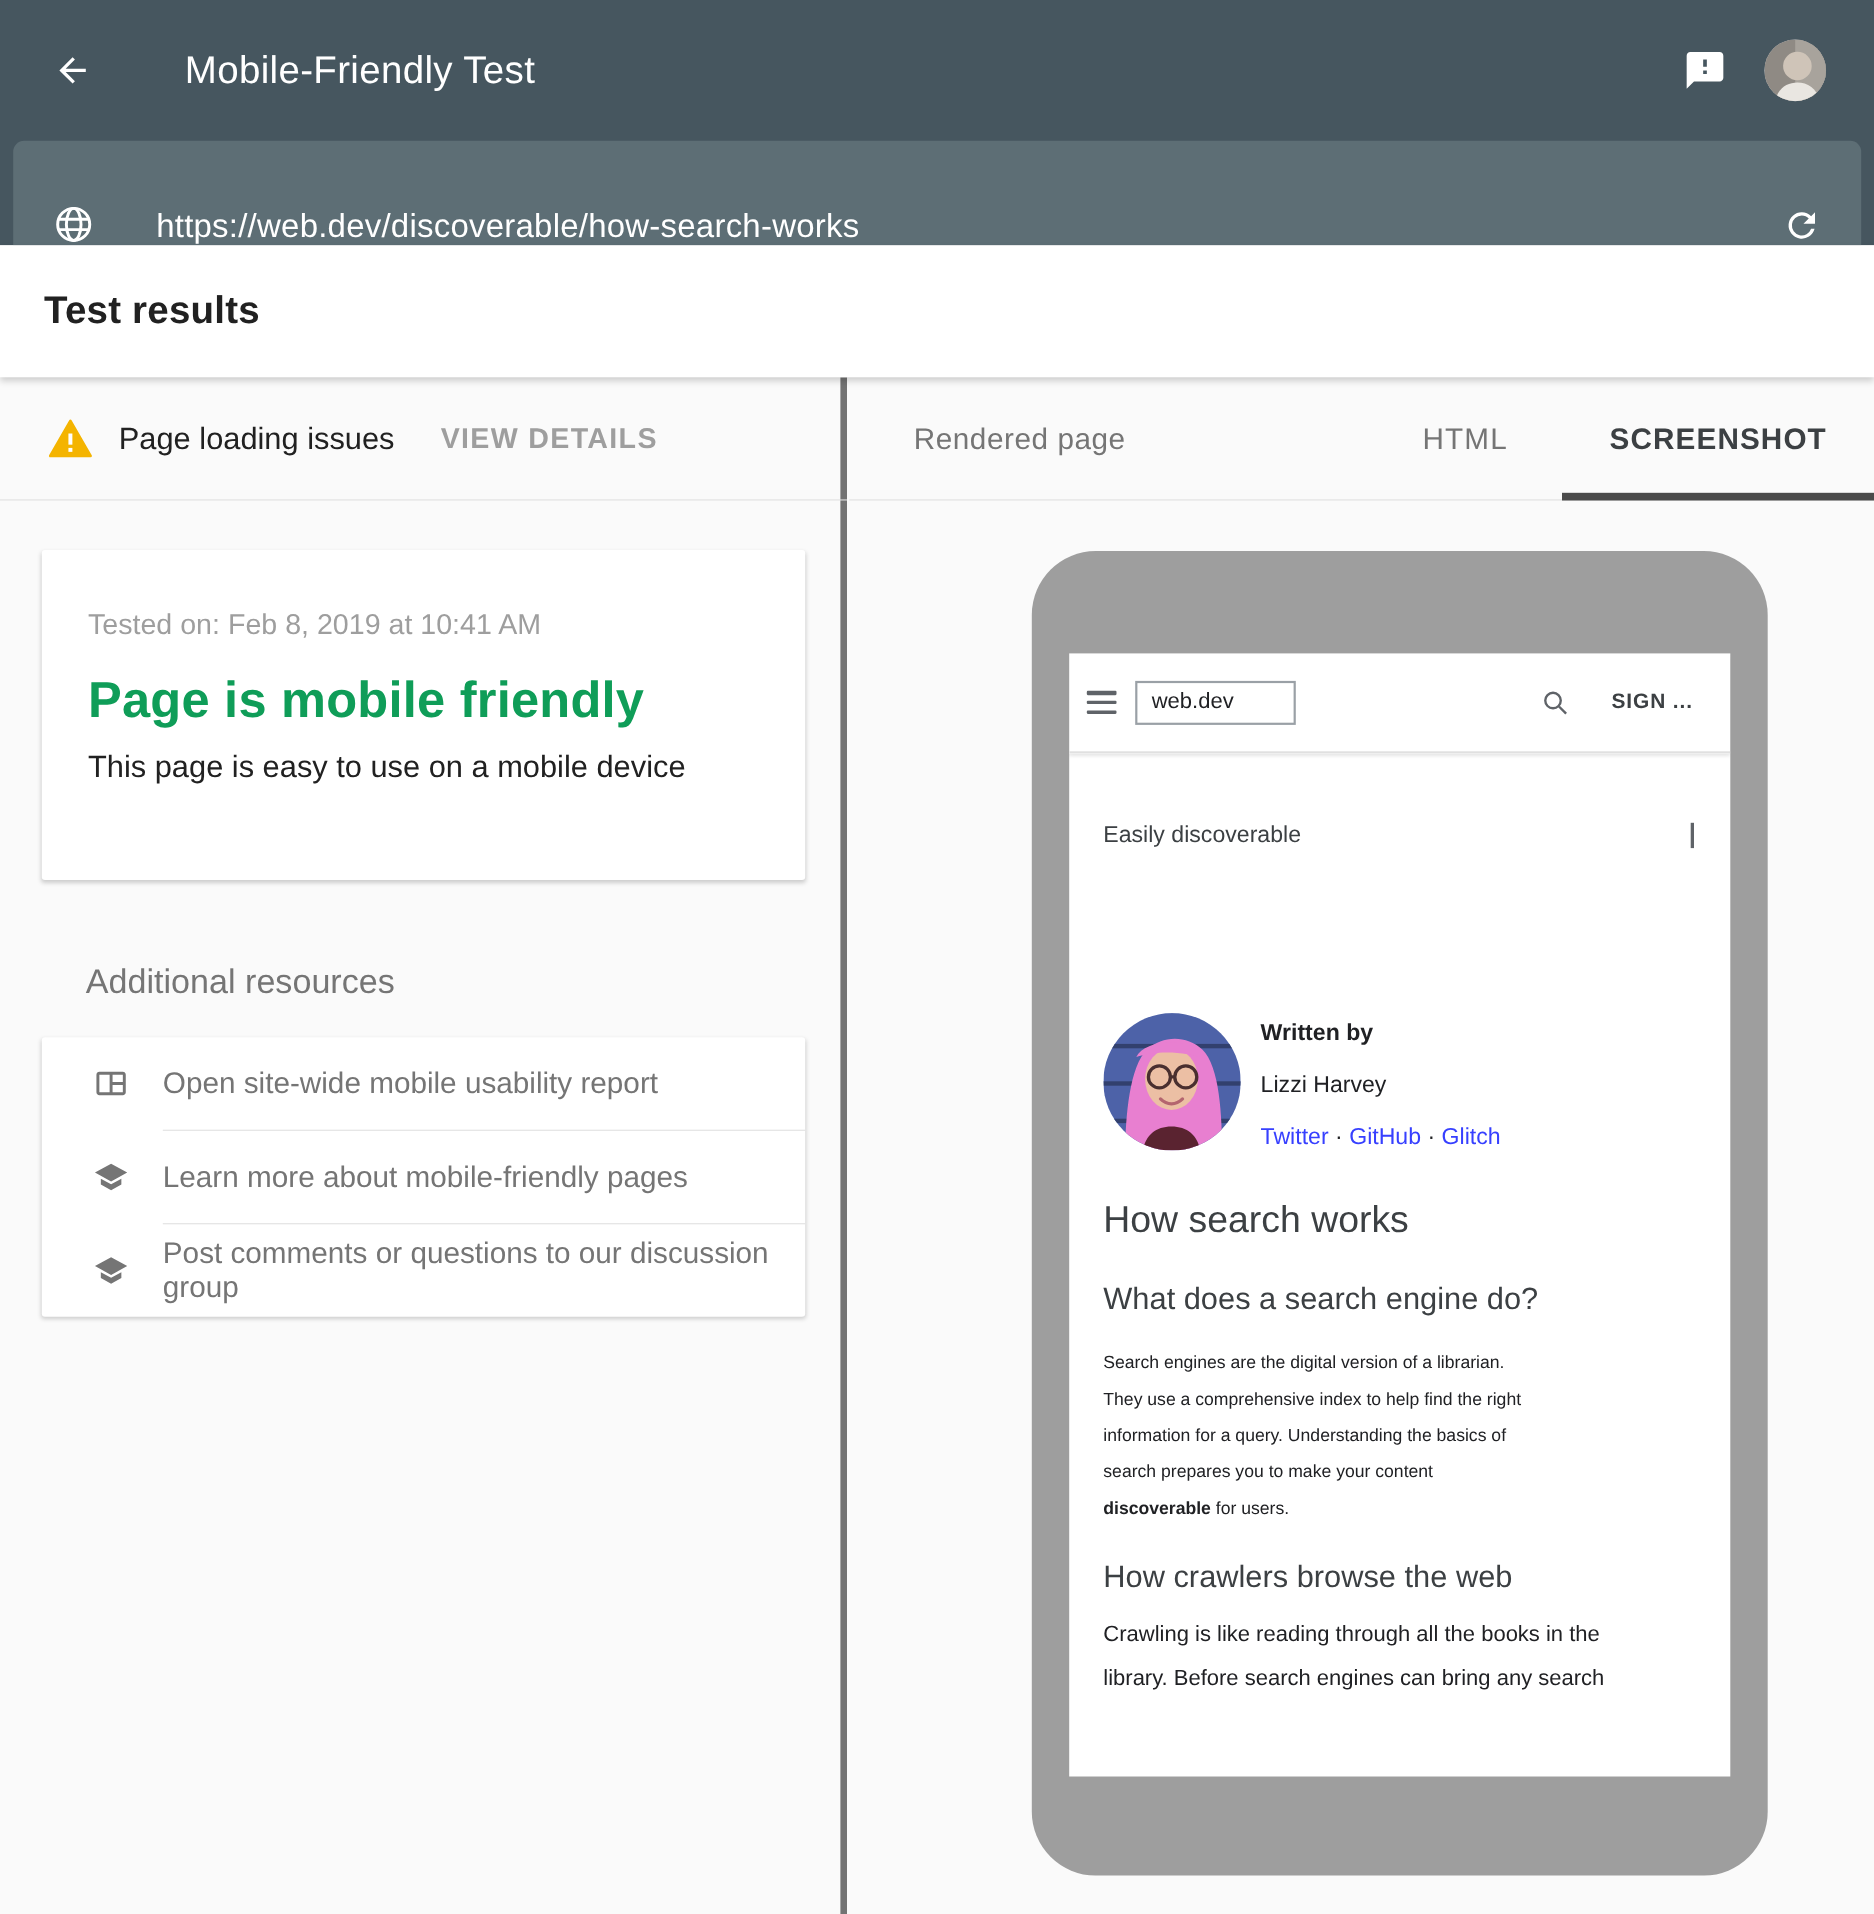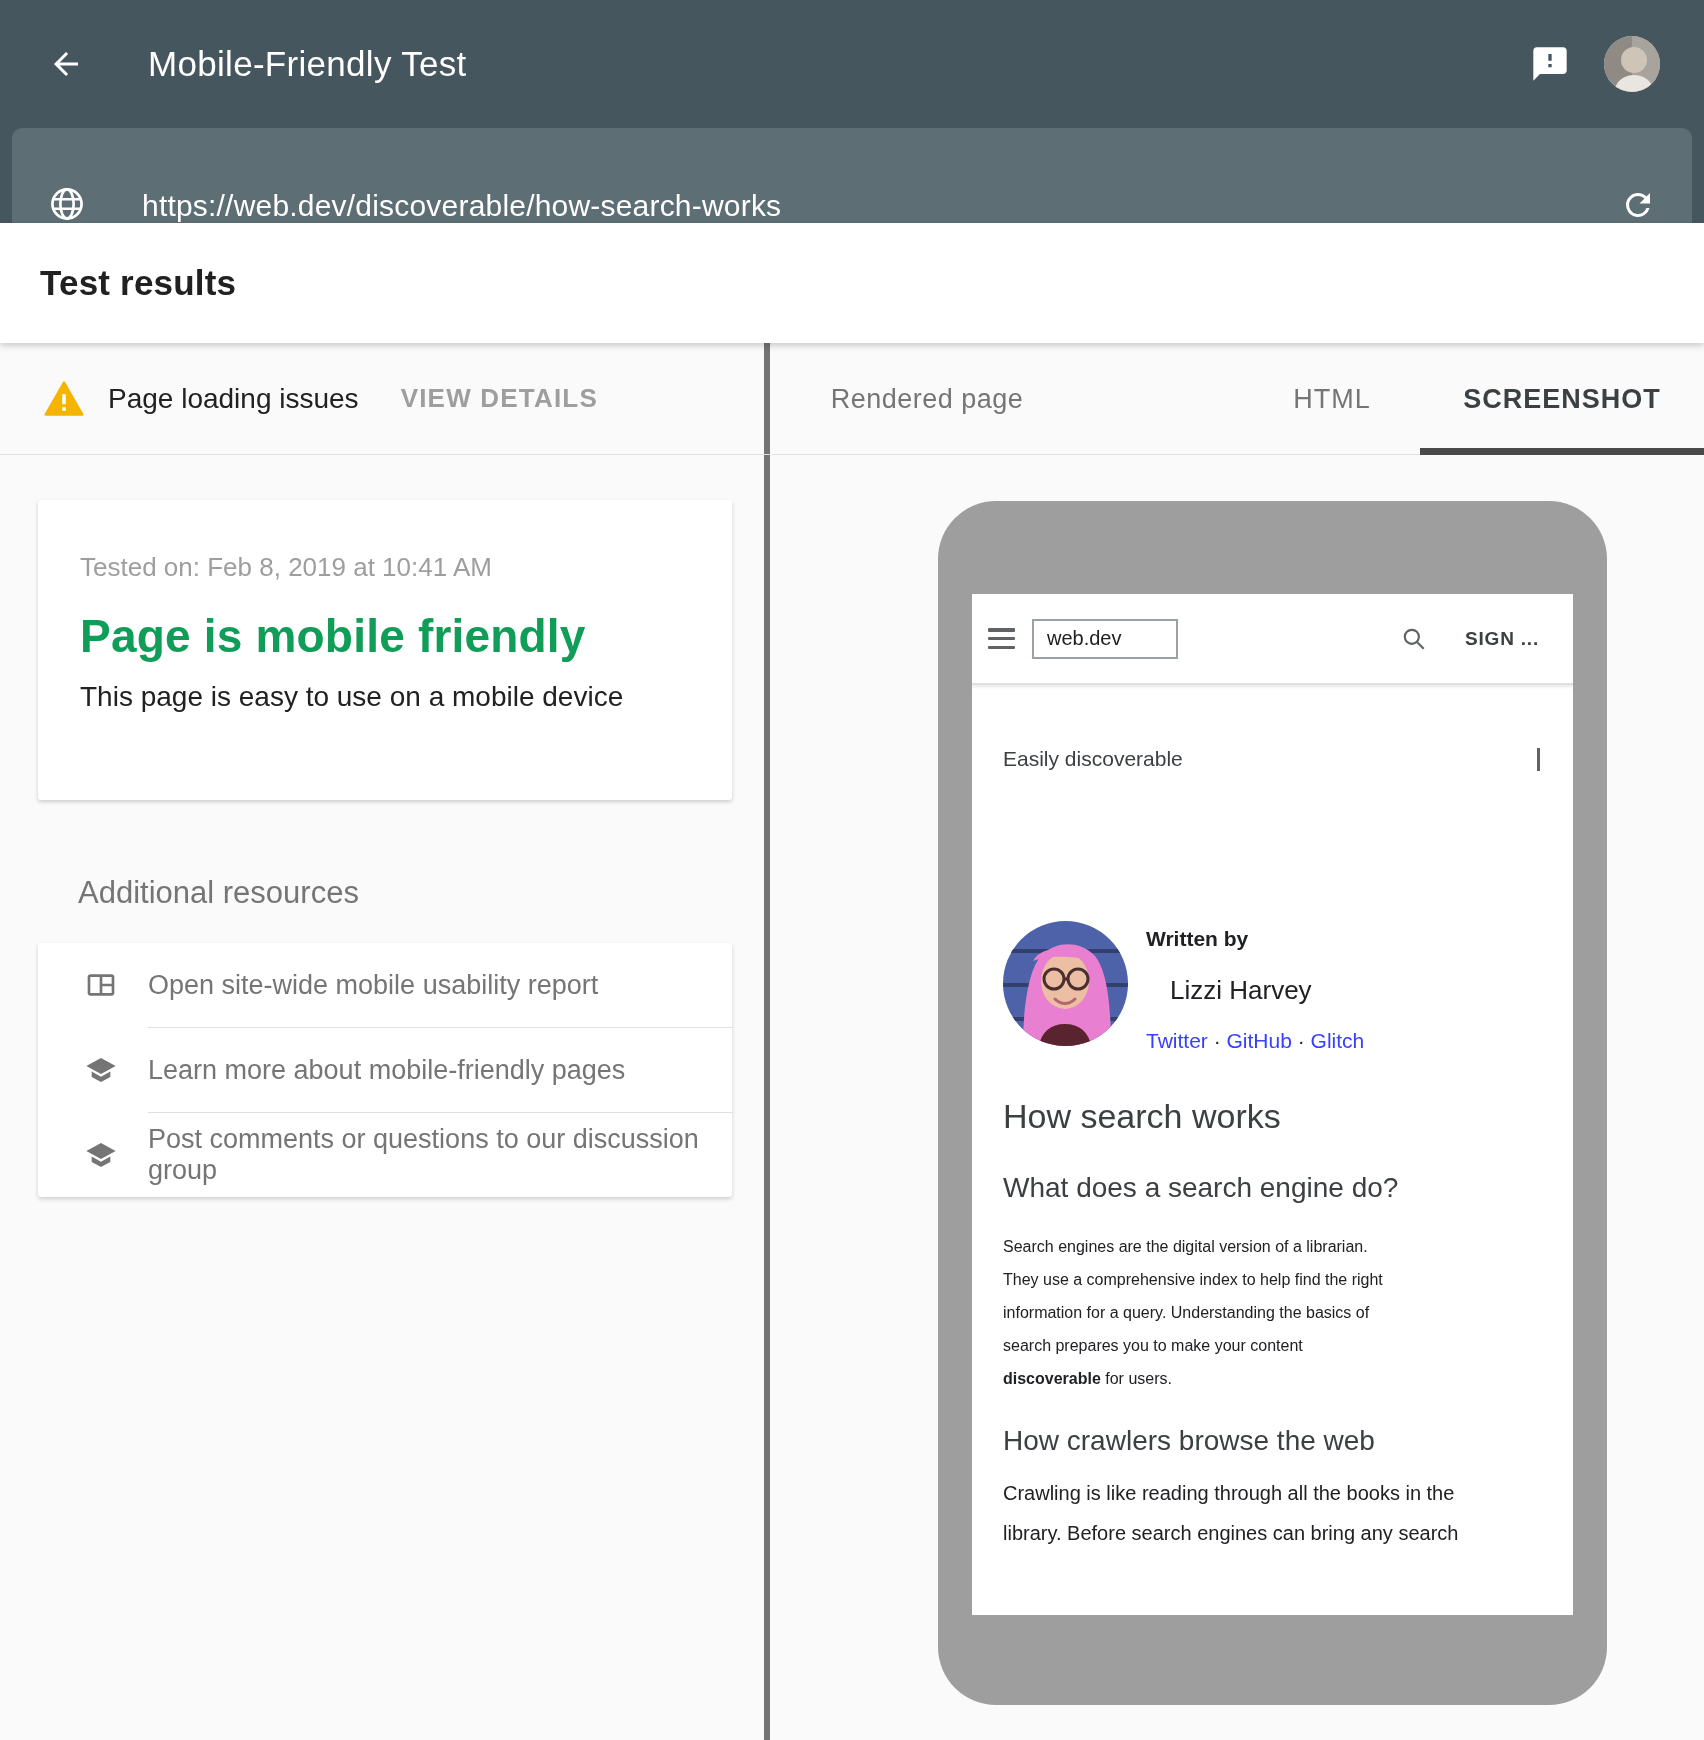--- a/index.html
+++ b/index.html
@@ -3,21 +3,21 @@
 <meta charset="utf-8">
 <style>
   * { margin:0; padding:0; box-sizing:border-box; }
   html,body { width:1704px; height:1740px; }
   body { font-family:"Liberation Sans", sans-serif; background:#fafafa; position:relative; overflow:hidden; }
 
   
   .appbar { position:absolute; left:0; top:0; width:1704px; height:223px; background:#46565f; }
   .appbar-top { height:128px; display:flex; align-items:center; padding:0 44px; }
   .back-btn { width:44px; height:44px; display:flex; align-items:center; justify-content:center; cursor:pointer; }
-  .app-title { color:#ffffff; font-size:35px; font-weight:400; margin-left:60px; letter-spacing:.3px; }
+  .app-title { color:#ffffff; font-size:35px; font-weight:400; margin-left:80px; letter-spacing:.3px; }
   .appbar-spacer { flex:1; }
   .fb-btn { width:48px; height:48px; display:flex; align-items:center; justify-content:center; margin-right:30px; }
   .avatar { width:56px; height:56px; border-radius:50%; overflow:hidden; background:#c9c9c9; }
 
   .url-row { position:absolute; left:12px; right:12px; bottom:0; height:95px;
              background:#5d6e75; border-radius:10px 10px 0 0; display:flex; align-items:flex-end; padding:0 36px; }
   .url-text { color:#ffffff; font-size:30px; margin-left:56px; letter-spacing:.2px; }
 
   
   .results-bar { position:absolute; left:0; top:223px; width:1704px; height:120px; background:#ffffff;
@@ -76,21 +76,21 @@
 
   .p-body { padding:0 33px 0 31px; }
   .p-site-row { margin-top:62px; display:flex; align-items:center; }
   .p-site { font-size:21px; color:#3c4043; }
   .p-cursor { margin-left:auto; margin-right:0px; width:3px; height:23px; background:#5f6368; }
 
   .p-author { margin-top:150px; display:flex; }
   .p-avatar { width:125px; height:125px; border-radius:50%; overflow:hidden; flex:0 0 auto; }
   .p-author-col { margin-left:18px; padding-top:6px; }
   .p-writtenby { font-size:21px; font-weight:700; color:#202124; }
-  .p-author-name { font-size:26px; color:#202124; margin-top:24px;margin-left:24px; }
+  .p-author-name { font-size:21px; color:#202124; margin-top:24px; }
   .p-links { font-size:21px; margin-top:23px; }
   .p-link { color:#3740ff; cursor:default; }
   .p-dot { color:#202124; }
 
   .p-h1 { margin-top:44px; font-size:34px; font-weight:400; color:#3c4043; }
   .p-h2 { margin-top:36px; font-size:28px; font-weight:400; color:#3c4043; }
   .p-para { margin-top:26px; font-size:16px; line-height:33px; color:#202124; white-space:pre-line; }
   .p-para b { font-weight:700; }
   .p-h3 { margin-top:30px; font-size:28px; font-weight:400; color:#3c4043; }
   .p-para2 { margin-top:16px; font-size:20px; line-height:40px; color:#202124; white-space:pre-line; }

